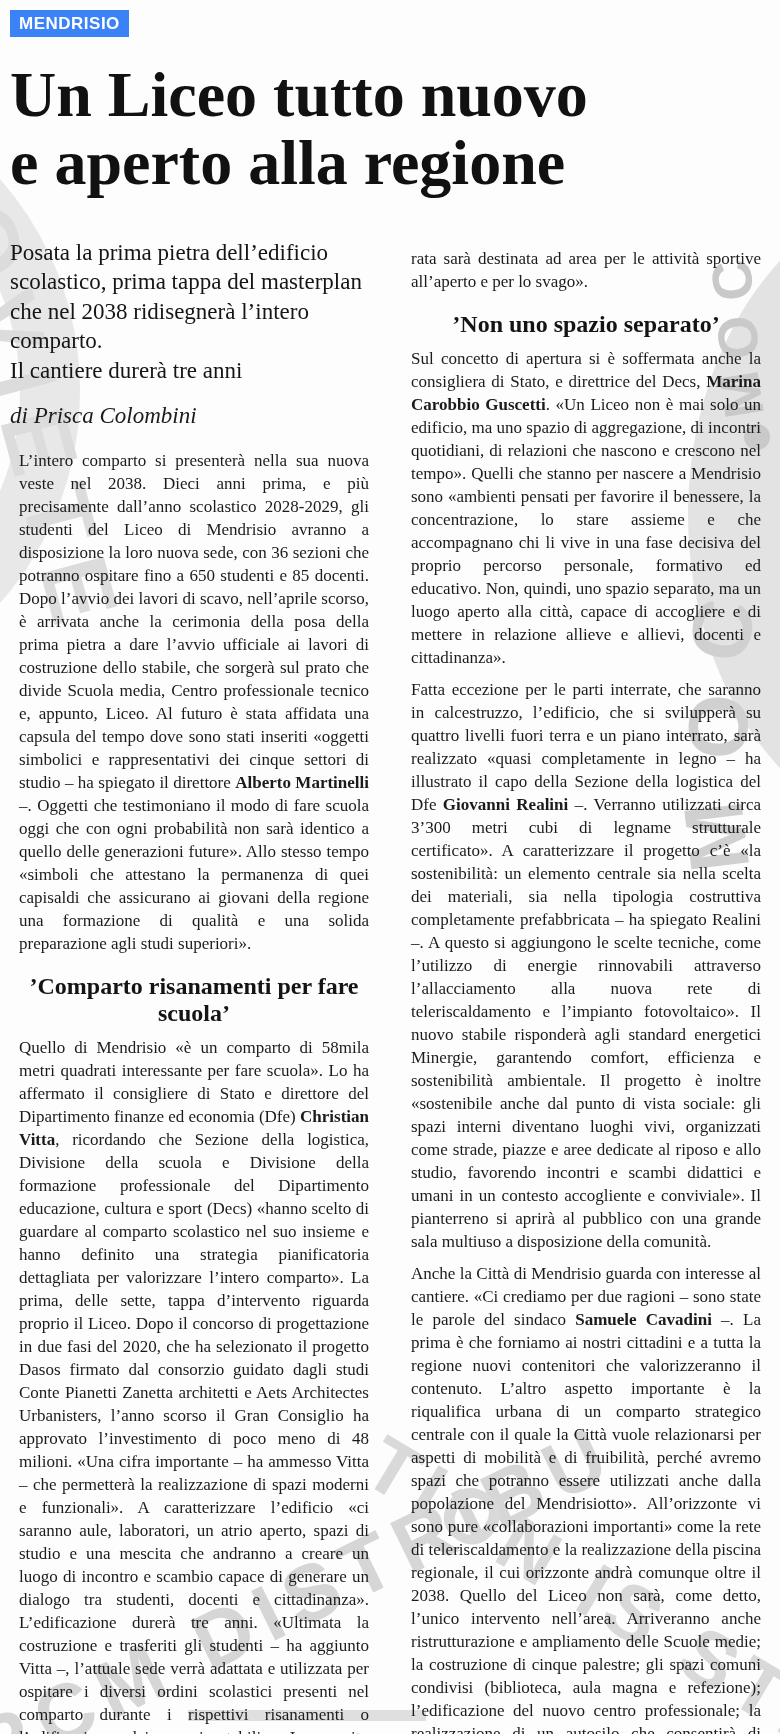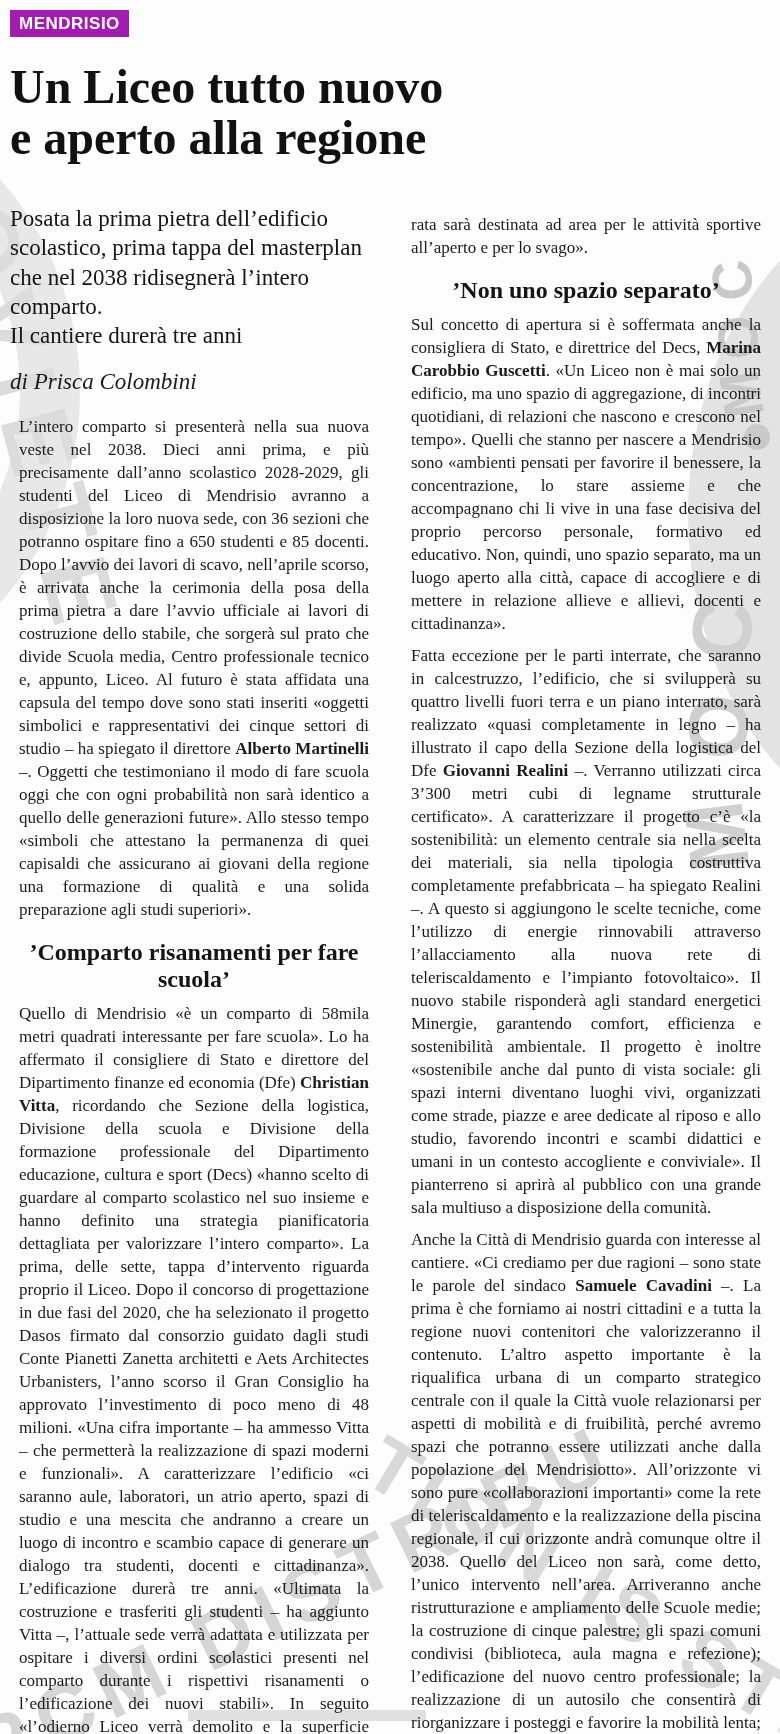--- a/index.html
+++ b/index.html
@@ -25,21 +25,21 @@
   .wm-rl2-m { left:682px; top:788px; transform:rotate(-97deg); }
   .wm-dot { position:absolute; left:744px; top:424px; width:26px; height:26px; border-radius:50%; background:#c9c9c9; }
   .wm-bar { position:absolute; left:188px; top:1710px; width:238px; height:11px; background:#dfdfdf; }
   
   .content { position:relative; z-index:1; padding:10px 10px 0 10px; }
   .kicker {
     display:inline-block; color:#ffffff; font-family:"Liberation Sans", sans-serif;
     font-weight:700; font-size:17px; letter-spacing:0.5px; padding:4px 9px 3px 9px;
   }
   .headline {
-    margin:24px 0 16px 0; font-weight:700; font-size:48px; line-height:1.07;
+    margin:24px 0 16px 0; font-weight:700; font-size:64px; line-height:1.07;
     letter-spacing:0px; color:#111111; white-space:pre-line;
   }
   .columns { display:grid; grid-template-columns:1fr 1fr; column-gap:24px; margin-top:40px; }
   .col { min-width:0; }
   .lede { margin:0 12px 0 0; font-size:23px; line-height:1.28; white-space:pre-line; color:#151515; }
   .byline { margin:18px 0 20px 0; font-style:italic; font-size:23px; }
   .body-para { margin:9px; font-size:17px; line-height:23px; text-align:justify; hyphens:auto; -webkit-hyphens:auto; color:#1b1b1b; }
   .subhead { margin:18px 0 2px 0; font-size:24px; font-weight:700; text-align:center; color:#141414; }
   .bold-name { font-weight:700; }
 </style>
@@ -59,21 +59,21 @@
     <span class="wm-rl wm-rl-m">M</span>
     <span class="wm-dot"></span>
     <span class="wm-rl2 wm-rl2-c">C</span>
     <span class="wm-rl2 wm-rl2-o">O</span>
     <span class="wm-rl2 wm-rl2-m">M</span>
     <span class="wm-bar"></span>
   </div>
 
   <div class="content">
     <header>
-      <span class="kicker" style="background: #a21caf; color: rgb(255, 255, 255);">MENDRISIO</span>
+      <span class="kicker" style="background: #3b82f6; color: rgb(255, 255, 255);">MENDRISIO</span>
       <h1 class="headline">Un Liceo tutto nuovo
 e aperto alla regione</h1>
     </header>
 
     <div class="columns">
       <div class="col">
         <p class="lede">Posata la prima pietra dell’edificio scolastico, prima tappa del masterplan che nel 2038 ridisegnerà l’intero comparto.
 Il cantiere durerà tre anni</p>
         <p class="byline">di Prisca Colombini</p>
       <p class="body-para" lang="it"><span>L’intero comparto si presenterà nella sua nuova veste nel 2038. Dieci anni prima, e più precisamente dall’anno scolastico 2028-2029, gli studenti del Liceo di Mendrisio avranno a disposizione la loro nuova sede, con 36 sezioni che potranno ospitare fino a 650 studenti e 85 docenti. Dopo l’avvio dei lavori di scavo, nell’aprile scorso, è arrivata anche la cerimonia della posa della prima pietra a dare l’avvio ufficiale ai lavori di costruzione dello stabile, che sorgerà sul prato che divide Scuola media, Centro professionale tecnico e, appunto, Liceo. Al futuro è stata affidata una capsula del tempo dove sono stati inseriti «oggetti simbolici e rappresentativi dei cinque settori di studio – ha spiegato il direttore </span><span class="bold-name">Alberto Martinelli</span><span> –. Oggetti che testimoniano il modo di fare scuola oggi che con ogni probabilità non sarà identico a quello delle generazioni future». Allo stesso tempo «simboli che attestano la permanenza di quei capisaldi che assicurano ai giovani della regione una formazione di qualità e una solida preparazione agli studi superiori».</span></p>

